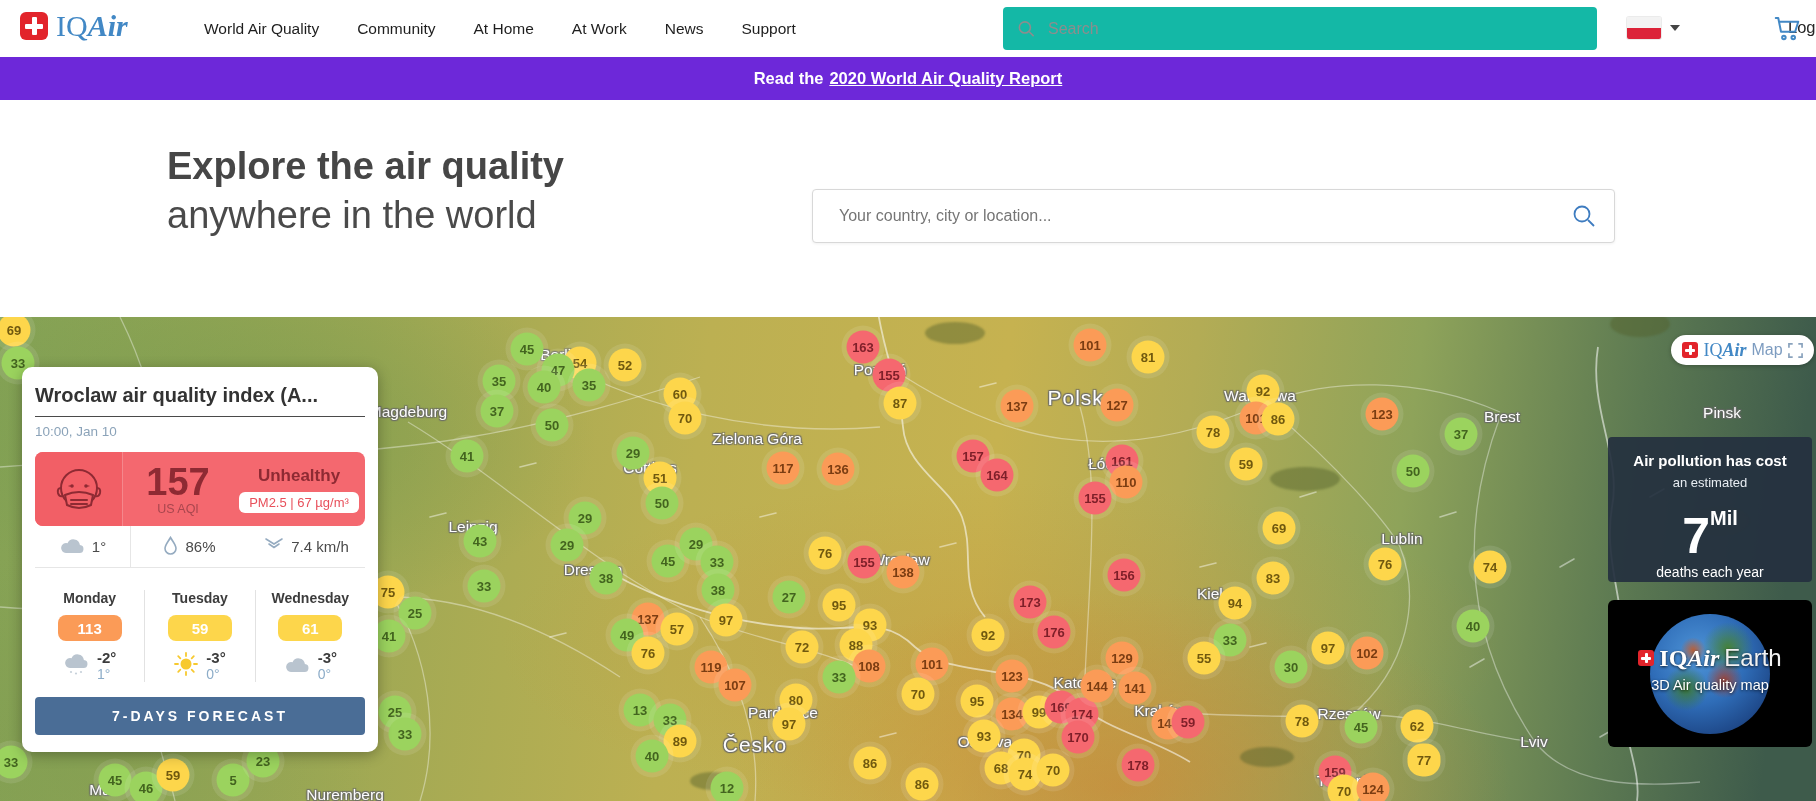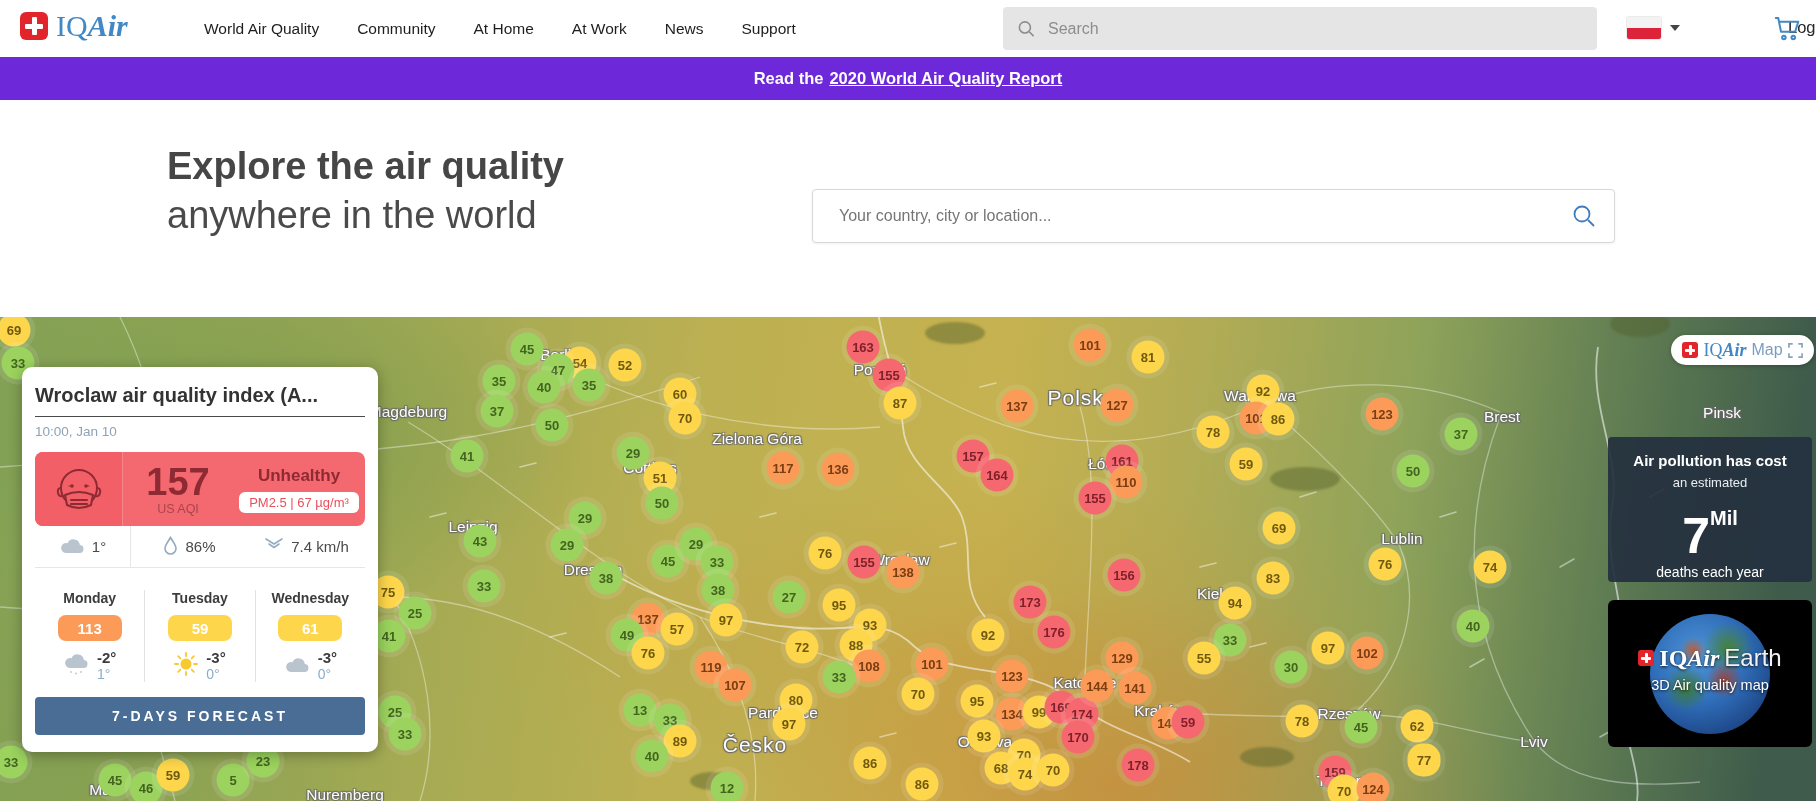--- a/index.html
+++ b/index.html
@@ -15,21 +15,21 @@
   .logo-sq::before, .logo-sq::after { content:""; position:absolute; background:#fff; border-radius:1px; }
   .logo-sq::before { left:11.5px; top:5px; width:5px; height:18px; }
   .logo-sq::after  { left:5px; top:11.5px; width:18px; height:5px; }
   .logo-sq.sm { width:16px; height:16px; border-radius:3px; }
   .logo-sq.sm::before { left:6.5px; top:3px; width:3px; height:10px; }
   .logo-sq.sm::after  { left:3px; top:6.5px; width:10px; height:3px; }
   .brand-text { font-family:"Liberation Serif", serif; font-size:30px; color:#4288c5; line-height:1; }
   .brand-text .air { font-weight:700; font-style:italic; }
   .nav { position:absolute; left:204px; top:0; height:57px; display:flex; align-items:center; gap:38px; }
   .nav-item { font-size:15.5px; font-weight:500; color:#1e1e1e; cursor:pointer; white-space:nowrap; }
-  .hdr-search { position:absolute; left:1003px; top:7px; width:594px; height:43px; background:#e5e5e5; border-radius:4px; display:flex; align-items:center; padding:0 14px; }
+  .hdr-search { position:absolute; left:1003px; top:7px; width:594px; height:43px; background:#14b8a6; border-radius:4px; display:flex; align-items:center; padding:0 14px; }
   .hdr-search input { border:none; background:transparent; outline:none; font-size:16px; color:#333; width:100%; margin-left:10px; font-family:inherit; }
   .hdr-search input::placeholder { color:#8d8d8d; }
   .flag-wrap { position:absolute; left:1627px; top:17px; display:flex; align-items:center; gap:9px; cursor:pointer; }
   .flag-pl { width:34px; height:22px; border-radius:2px; overflow:hidden; box-shadow:0 0 0 1px rgba(0,0,0,0.08); }
   .flag-pl .w { height:50%; background:#f3f3f3; }
   .flag-pl .r { height:50%; background:#dc2339; }
   .caret { width:0; height:0; border-left:5px solid transparent; border-right:5px solid transparent; border-top:6px solid #444; }
   .login { position:absolute; left:1788px; top:18px; font-size:16.5px; color:#262626; cursor:pointer; }
   .cart { position:absolute; left:1772px; top:13px; cursor:pointer; }
   

